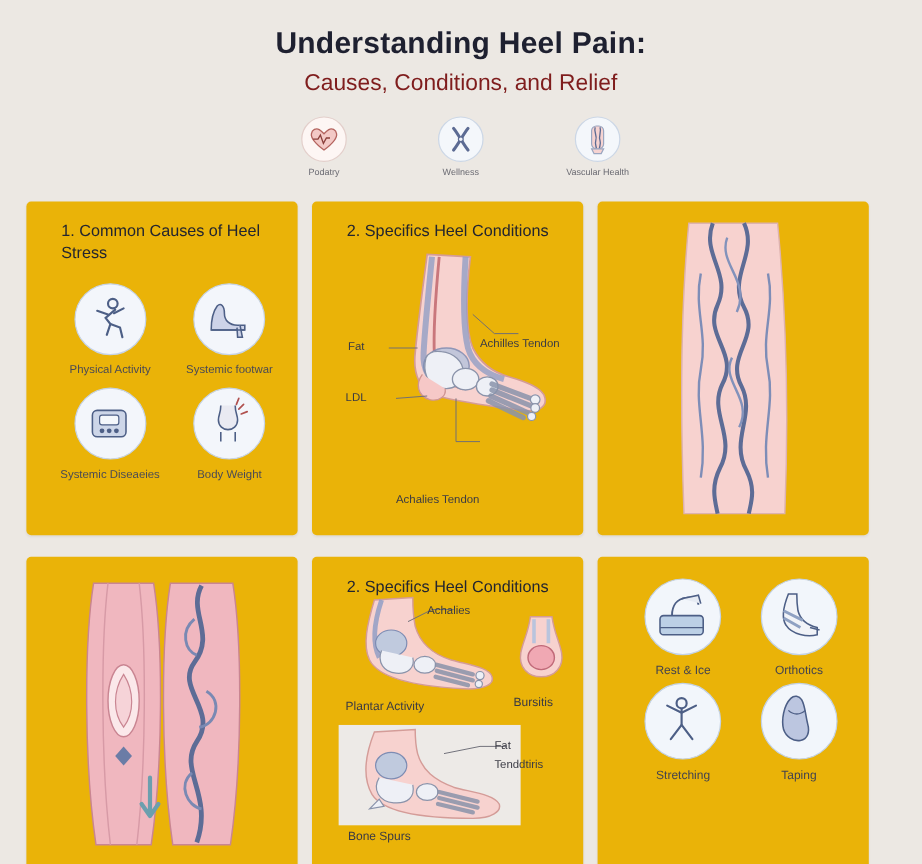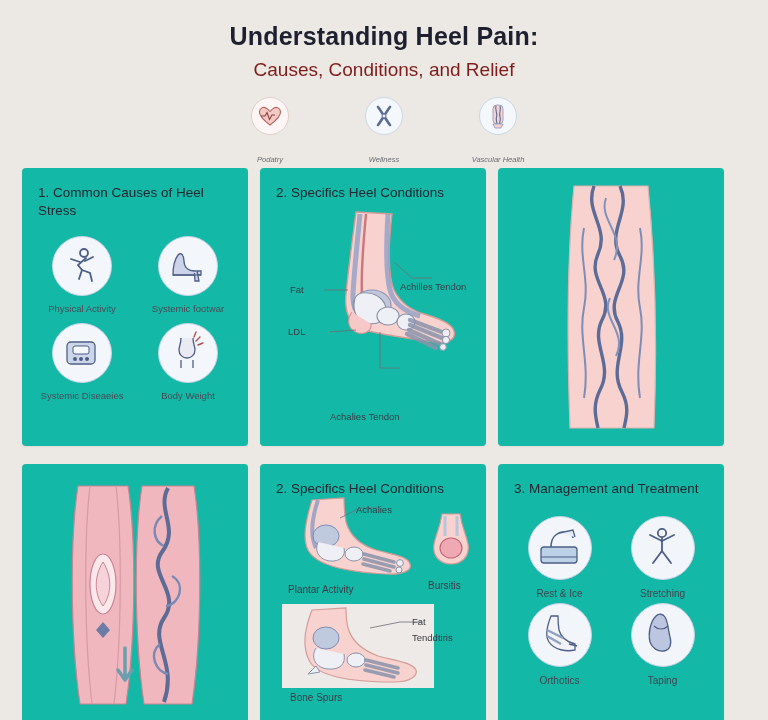--- a/index.html
+++ b/index.html
@@ -56,41 +56,41 @@
     background: #fdf6f4;
     border: 1px solid #e3cfcb;
     margin: 0 auto;
     position: relative;
   }
   .badge-circle.b2 { background: #f4f7fb; border-color: #ccd7e6; }
   .badge-circle.b3 { background: #f4f7fb; border-color: #ccd7e6; }
   .badge-label {
     font-size: 7.5px;
     color: #6a6a72;
-    margin-top: 20px;
-    font-style: italic;
+    margin-top: 4px;
   }
 
   
   .grid {
     position: absolute;
     top: 168px;
     left: 22px;
     width: 724px;
     display: grid;
     grid-template-columns: 226px 226px 226px;
     grid-template-rows: 278px 278px;
     gap: 18px 12px;
   }
   .card {
-    background: #14b8a6;
+    background: #eab308;
     border-radius: 4px;
     box-shadow: 0 1px 2px rgba(0,0,0,.06);
     position: relative;
     overflow: hidden;
+    padding-left: 13px;
   }
   .card-title {
     font-size: 13.5px;
     color: #23252f;
     padding: 16px 16px 0 16px;
     line-height: 1.35;
   }
 
   
   .cause-grid {
@@ -377,57 +377,56 @@
           <path d="M84 56 L116 64 M84 61 L116 69 M83 66 L112 73" stroke="#8a93aa" stroke-width="3.6" stroke-linecap="round" opacity=".85"></path>
           <path d="M88 24 L118 18 L140 18" stroke="#6d6d77" stroke-width=".8" fill="none"></path>
         </svg>
       </div>
       <div class="anno" style="left:152px; top:152px;">Fat</div>
       <div class="anno" style="left:152px; top:168px;">Tenddtiris</div>
       <div class="caption" style="left:30px; top:228px;">Bone Spurs</div>
     </div>
 
     <div class="card">
-      <div class="card-title">3. Management and Treatment</div>
 
       <div class="mgmt-grid">
 
         <div class="mgmt">
           <div class="mgmt-circle">
             <svg width="60" height="60" viewBox="0 0 60 60">
               <rect x="12" y="30" width="36" height="16" rx="3" fill="#bcd0e6" stroke="#4d5f86" stroke-width="1.3"></rect>
               <path d="M22 30 C22 22 26 16 34 15 C40 14 44 17 44 21" fill="none" stroke="#4d5f86" stroke-width="1.6"></path>
               <path d="M30 16 L44 13 L46 20" fill="#e6ebf3" stroke="#4d5f86" stroke-width="1.3"></path>
               <path d="M12 40 L48 40" stroke="#4d5f86" stroke-width="1"></path>
             </svg>
           </div>
           <div class="mgmt-label">Rest &amp; Ice</div>
         </div>
 
         <div class="mgmt">
           <div class="mgmt-circle">
             <svg width="60" height="60" viewBox="0 0 60 60">
+              <path d="M22 12 C18 22 16 32 20 38 C25 46 38 48 46 46 L46 40 C38 38 32 34 30 26 C29 20 29 16 29 12 Z" fill="#f1f3f7" stroke="#4d5f86" stroke-width="1.3"></path>
+              <path d="M18 26 L34 34 M18 32 L32 40" stroke="#8fa1c2" stroke-width="2.4"></path>
+              <path d="M40 40 L48 42" stroke="#4d5f86" stroke-width="1.3"></path>
+            </svg>
+          </div>
+          <div class="mgmt-label">Orthotics</div>
+        </div>
+
+        <div class="mgmt">
+          <div class="mgmt-circle">
+            <svg width="60" height="60" viewBox="0 0 60 60">
               <circle cx="30" cy="16" r="4.2" fill="none" stroke="#4d5f86" stroke-width="1.8"></circle>
               <path d="M30 21 L30 34" stroke="#4d5f86" stroke-width="1.8" stroke-linecap="round"></path>
               <path d="M30 24 L18 18 M30 24 L42 18" stroke="#4d5f86" stroke-width="1.8" stroke-linecap="round" fill="none"></path>
               <path d="M30 34 L21 46 M30 34 L39 46" stroke="#4d5f86" stroke-width="1.8" stroke-linecap="round" fill="none"></path>
             </svg>
           </div>
           <div class="mgmt-label">Stretching</div>
-        </div>
-
-        <div class="mgmt">
-          <div class="mgmt-circle">
-            <svg width="60" height="60" viewBox="0 0 60 60">
-              <path d="M22 12 C18 22 16 32 20 38 C25 46 38 48 46 46 L46 40 C38 38 32 34 30 26 C29 20 29 16 29 12 Z" fill="#f1f3f7" stroke="#4d5f86" stroke-width="1.3"></path>
-              <path d="M18 26 L34 34 M18 32 L32 40" stroke="#8fa1c2" stroke-width="2.4"></path>
-              <path d="M40 40 L48 42" stroke="#4d5f86" stroke-width="1.3"></path>
-            </svg>
-          </div>
-          <div class="mgmt-label">Orthotics</div>
         </div>
 
         <div class="mgmt">
           <div class="mgmt-circle">
             <svg width="60" height="60" viewBox="0 0 60 60">
               <path d="M24 12 C18 18 16 30 18 38 C20 44 26 48 32 47 C38 46 40 40 38 33 C36 25 36 18 33 13 C31 10 27 9 24 12 Z" fill="#bcc6e0" stroke="#4d5f86" stroke-width="1.3"></path>
               <path d="M22 22 C26 26 32 26 36 22" fill="none" stroke="#4d5f86" stroke-width="1.1"></path>
             </svg>
           </div>
           <div class="mgmt-label">Taping</div>

